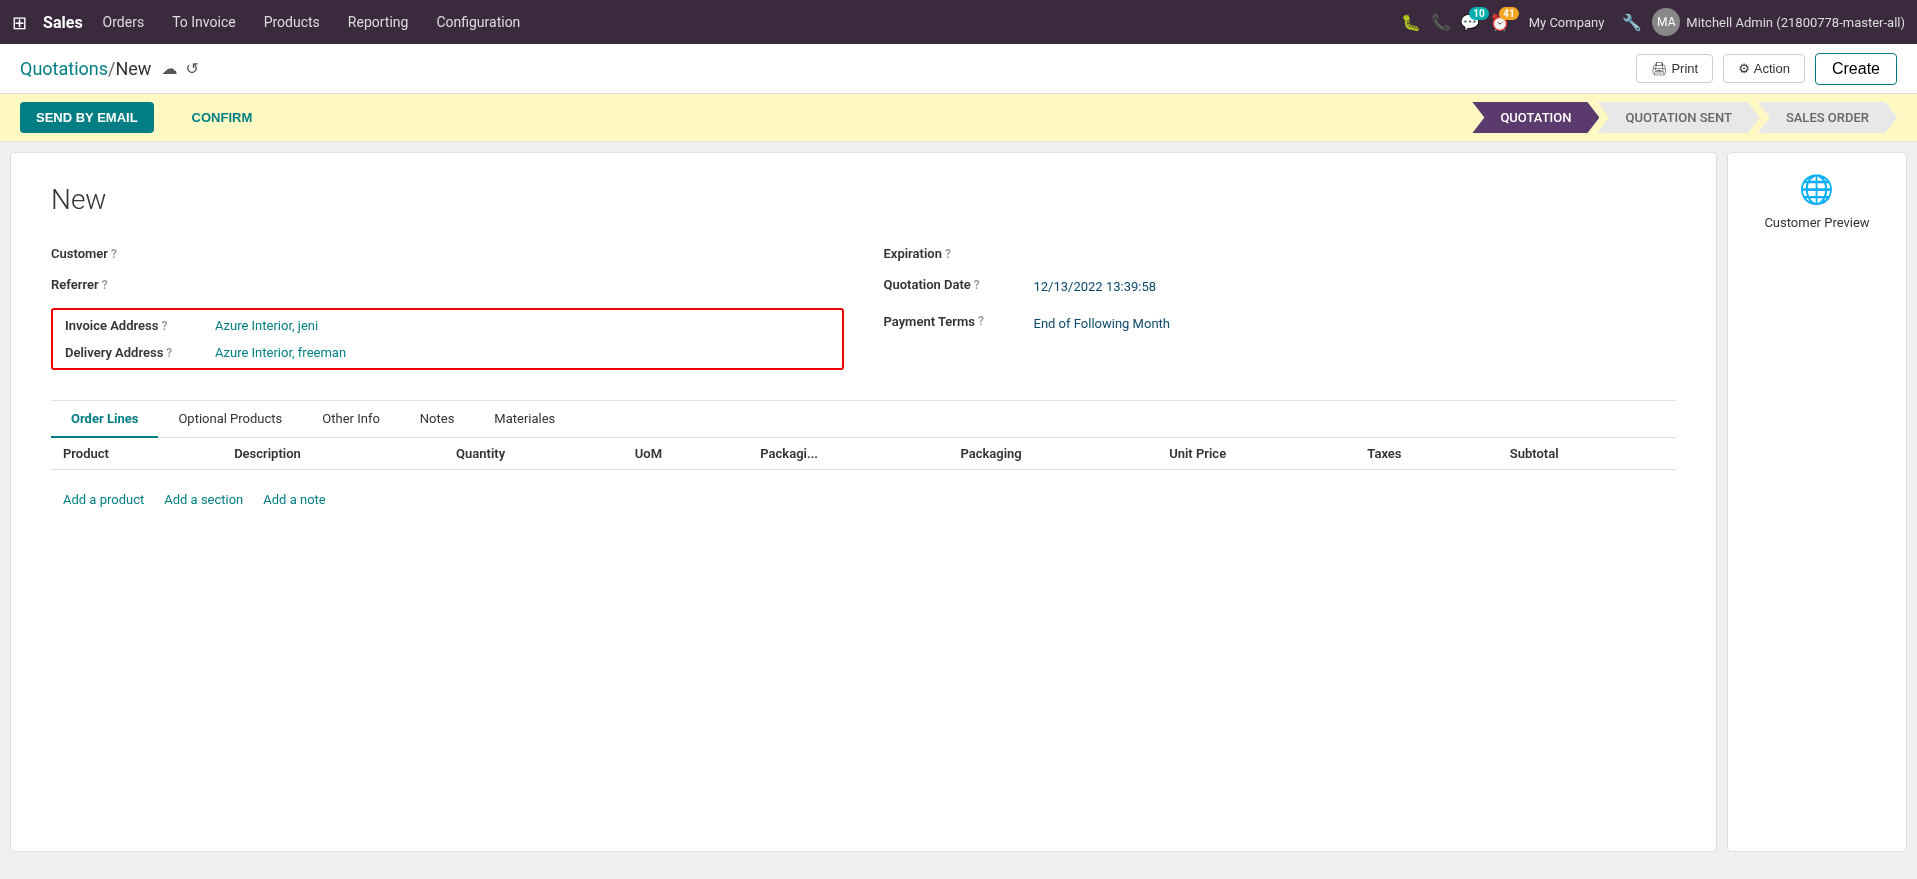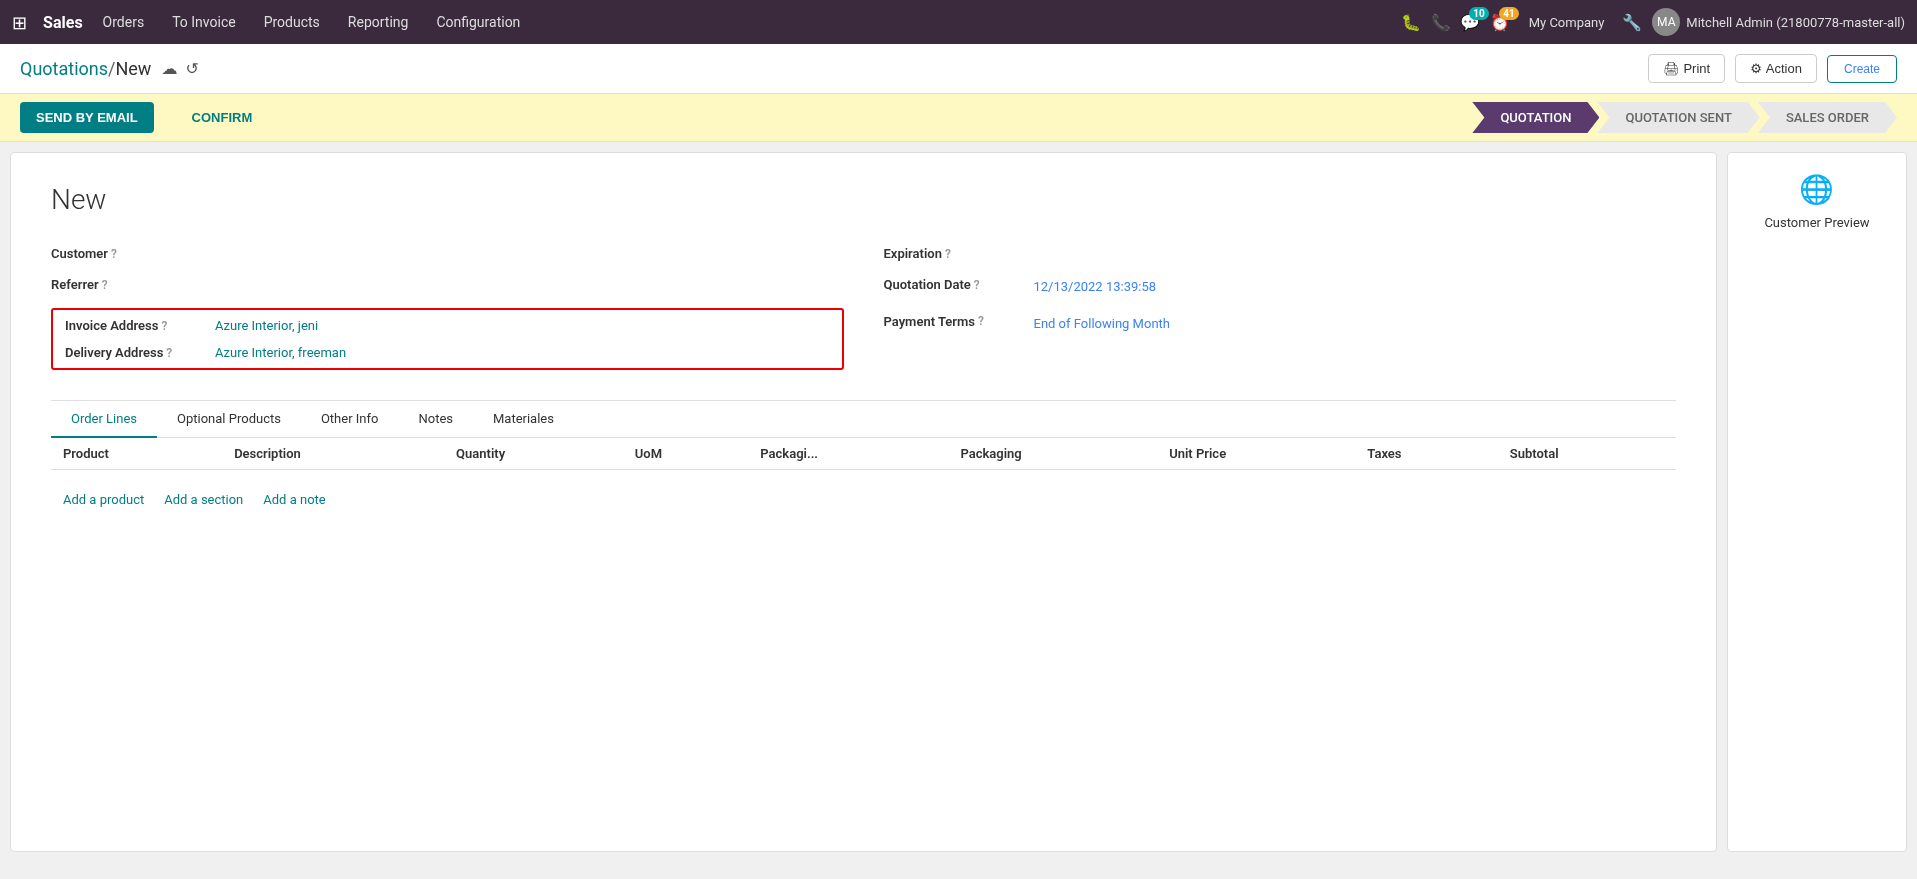--- a/index.html
+++ b/index.html
@@ -42,21 +42,21 @@
       height: 50px;
     }
     .breadcrumb { display: flex; align-items: center; flex: 1; }
     .breadcrumb-item { font-size: 18px; color: #017e84; cursor: pointer; }
     .breadcrumb-sep { color: #666; font-size: 18px; }
     .breadcrumb-current { font-size: 18px; color: #333; }
     .breadcrumb-icons { display: flex; gap: 8px; margin-left: 10px; }
     .breadcrumb-icon-btn { color: #555; cursor: pointer; font-size: 16px; }
     .header-actions { display: flex; align-items: center; gap: 10px; }
     .btn-outline { border: 1px solid #ccc; background: #fff; color: #333; padding: 6px 14px; border-radius: 4px; cursor: pointer; font-size: 13px; display: flex; align-items: center; gap: 4px; }
-    .btn-primary { background: #fff; border: 1.5px solid #017e84; color: #3b82f6; padding: 6px 16px; border-radius: 4px; cursor: pointer; font-size: 12px; font-weight: 500; }
+    .btn-primary { background: #fff; border: 1.5px solid #017e84; color: #000000; padding: 6px 16px; border-radius: 4px; cursor: pointer; font-size: 16px; font-weight: 500; }
 
     
     .action-bar {
       background: #fef9c3;
       border-bottom: 1px solid #e0e0e0;
       display: flex;
       align-items: center;
       padding: 8px 20px;
       gap: 22px;
     }
@@ -114,21 +114,21 @@
     
     .form-body { padding: 30px 40px; }
     .form-title { font-size: 28px; font-weight: 300; color: #333; margin-bottom: 30px; }
 
     .form-grid { display: grid; grid-template-columns: 1fr 1fr; gap: 20px 40px; }
     .form-left, .form-right { display: flex; flex-direction: column; gap: 16px; }
 
     .field-row { display: flex; align-items: flex-start; gap: 10px; }
     .field-label { font-size: 13px; font-weight: 600; color: #333; min-width: 140px; white-space: nowrap; display: flex; align-items: center; gap: 3px; }
     .help-icon { color: #999; font-size: 12px; cursor: help; }
-    .field-value { font-size: 13px; color: #3b82f6; line-height: 1.6; }
+    .field-value { font-size: 13px; color: #0c4a6e; line-height: 1.6; }
     .field-value-link { font-size: 13px; color: #017e84; cursor: pointer; }
 
     .customer-box {
       border: 2px solid #e00;
       border-radius: 3px;
       padding: 8px 12px;
     }
     .address-box {
       border: 2px solid #e00;
       border-radius: 3px;
@@ -141,21 +141,21 @@
     .tabs-area { margin-top: 30px; border-top: 1px solid #e0e0e0; }
     .tabs-nav { display: flex; border-bottom: 1px solid #ddd; background: #fff; }
     .tab-item {
       padding: 10px 20px;
       font-size: 13px;
       color: #333;
       cursor: pointer;
       border-bottom: 2px solid transparent;
       margin-bottom: -1px;
     }
-    .tab-item.active { border-bottom: 2px solid #017e84; color: #017e84; font-weight: 400; }
+    .tab-item.active { border-bottom: 2px solid #017e84; color: #017e84; font-weight: 700; }
 
     
     .order-table { width: 100%; border-collapse: collapse; }
     .order-table th {
       text-align: left;
       padding: 8px 12px;
       font-size: 13px;
       font-weight: 600;
       color: #333;
       border-bottom: 1px solid #ddd;

